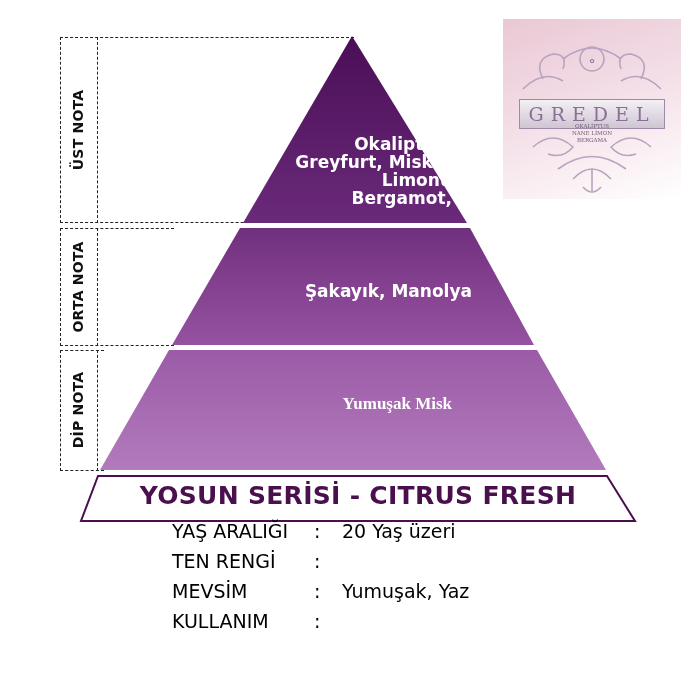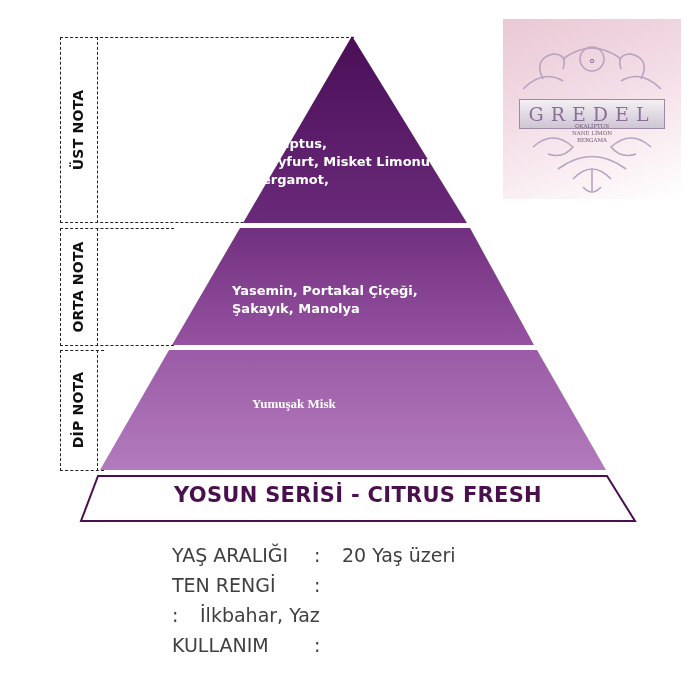--- a/index.html
+++ b/index.html
@@ -2,26 +2,26 @@
 <html><head>
 <meta charset="utf-8">
 <style>
   html, body { margin:0; padding:0; background:#ffffff; }
   body { width:700px; height:700px; position:relative; overflow:hidden; font-family:"DejaVu Sans", sans-serif; }
   .dash-box { position:absolute; border:1.5px dashed #222; box-sizing:border-box; }
   .side-label { position:absolute; transform-origin:center center; transform:rotate(-90deg); white-space:nowrap;
     font-family:"DejaVu Sans", sans-serif; font-weight:bold; font-size:14px; color:#111; letter-spacing:0.2px;
     text-align:center; }
   svg.pyr { position:absolute; left:0; top:0; }
-  .band-text { position:absolute; color:#fff; font-weight:bold; font-size:13px; line-height:18px; text-align:left;
+  .band-text { position:absolute; color:#fff; font-weight:bold; font-size:17px; line-height:18px; text-align:right;
     font-family:"DejaVu Sans", sans-serif; }
   .base-title { position:absolute; left:80px; top:476px; width:556px; height:38px; display:flex; align-items:center;
-    justify-content:center; font-family:"DejaVu Sans", sans-serif; font-weight:900; font-size:21px; color:#4a0f4d;
+    justify-content:center; font-family:"DejaVu Sans", sans-serif; font-weight:900; font-size:25px; color:#4a0f4d;
     letter-spacing:0.3px;text-align:right; }
-  .info { position:absolute; left:172px; top:540px; font-family:"DejaVu Sans", sans-serif; font-size:19px; color:#404040; }
+  .info { position:absolute; left:172px; top:516px; font-family:"DejaVu Sans", sans-serif; font-size:19px; color:#000000; }
   .info-row { display:flex; height:30px; align-items:center; }
   .info-key { width:142px; }
   .info-sep { width:28px; }
   .logo { position:absolute; left:503px; top:19px; width:178px; height:180px; 
     background:linear-gradient(160deg,#e9c8d4 0%,#f3dde6 45%,#fbf3f6 80%,#ffffff 100%); overflow:hidden; }
   .logo-banner { position:absolute; left:16px; top:72px; width:146px; height:30px; 
     background:linear-gradient(#f4f0f4,#cfc5d4); border:1px solid #9e8aa6; box-sizing:border-box;
     display:flex; align-items:center; justify-content:center; font-family:"DejaVu Serif", serif;
     font-size:19px; letter-spacing:7px; color:#8a6f94;margin-top:8px; }
   .logo-sub { position:absolute; left:0; width:178px; text-align:center; font-family:"DejaVu Serif", serif;
@@ -67,21 +67,20 @@
   <polygon points="169,350 537,350 606,470 100,470" fill="url(#g3)"></polygon>
   <polygon points="98,476 607,476 635,521 81,521" fill="#ffffff" stroke="#4a0f4d" stroke-width="2"></polygon>
 </svg>
 
 <div class="band-text" style="left:252px;top:135px;width:200px;">
   <div>Okaliptus,</div>
   <div>Greyfurt, Misket Limonu</div>
   <div>Bergamot,</div>
 </div>
 <div class="band-text" style="left:232px;top:282px;width:240px;">
-  <div>Yasemin, Portakal Çiçeği,</div>
   <div>Şakayık, Manolya</div>
 </div>
 <div class="band-text" style="left:252px;top:395px;width:200px;font-family:Liberation Serif, serif;">
   <div>Yumuşak Misk</div>
 </div>
 
 <div class="base-title">YOSUN SERİSİ -  CITRUS FRESH</div>
 
 <div class="logo">
   <svg width="178" height="180" style="position:absolute;left:0;top:0;">
@@ -113,20 +112,21 @@
   <div class="info-row">
     <span class="info-key">YAŞ ARALIĞI</span>
     <span class="info-sep">:</span>
     <span class="info-val">20 Yaş üzeri</span>
   </div>
   <div class="info-row">
     <span class="info-key">TEN RENGİ</span>
     <span class="info-sep">:</span>
   </div>
   <div class="info-row">
+    <span class="info-key">MEVSİM</span>
     <span class="info-sep">:</span>
-    <span class="info-val">İlkbahar, Yaz</span>
+    <span class="info-val">Yumuşak, Yaz</span>
   </div>
   <div class="info-row">
     <span class="info-key">KULLANIM</span>
     <span class="info-sep">:</span>
   </div>
 </div>
 
 </body></html>

